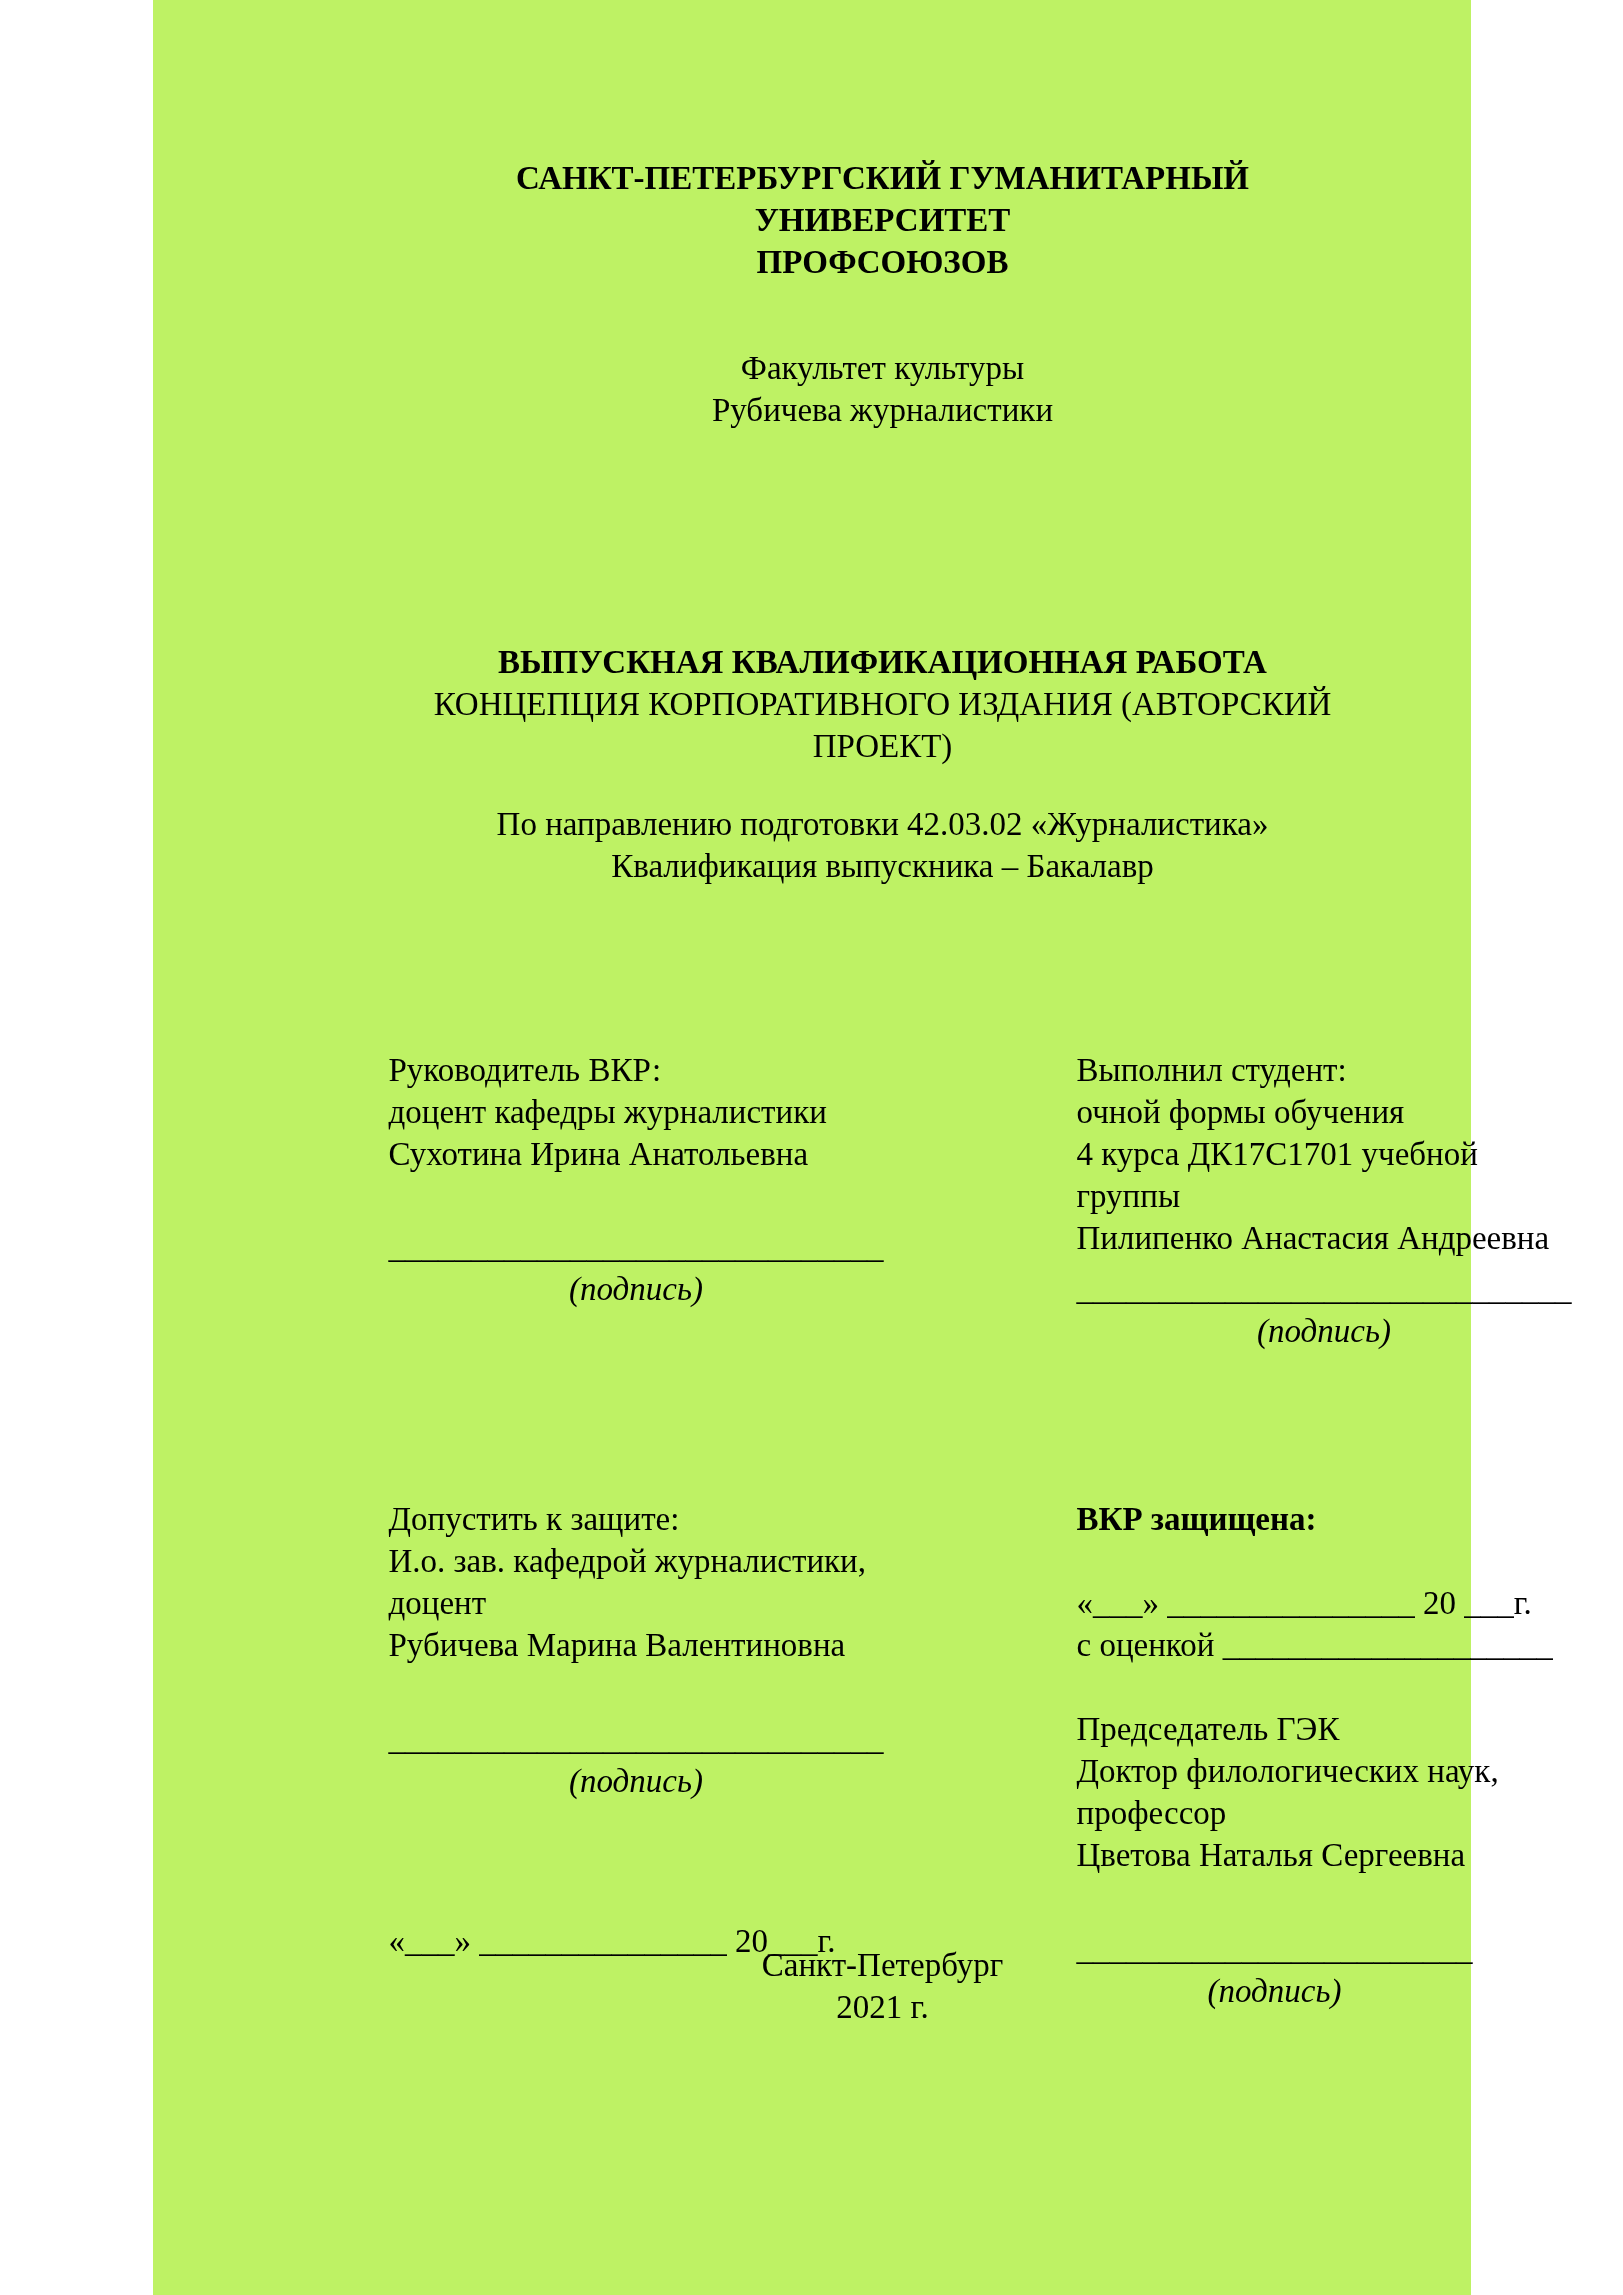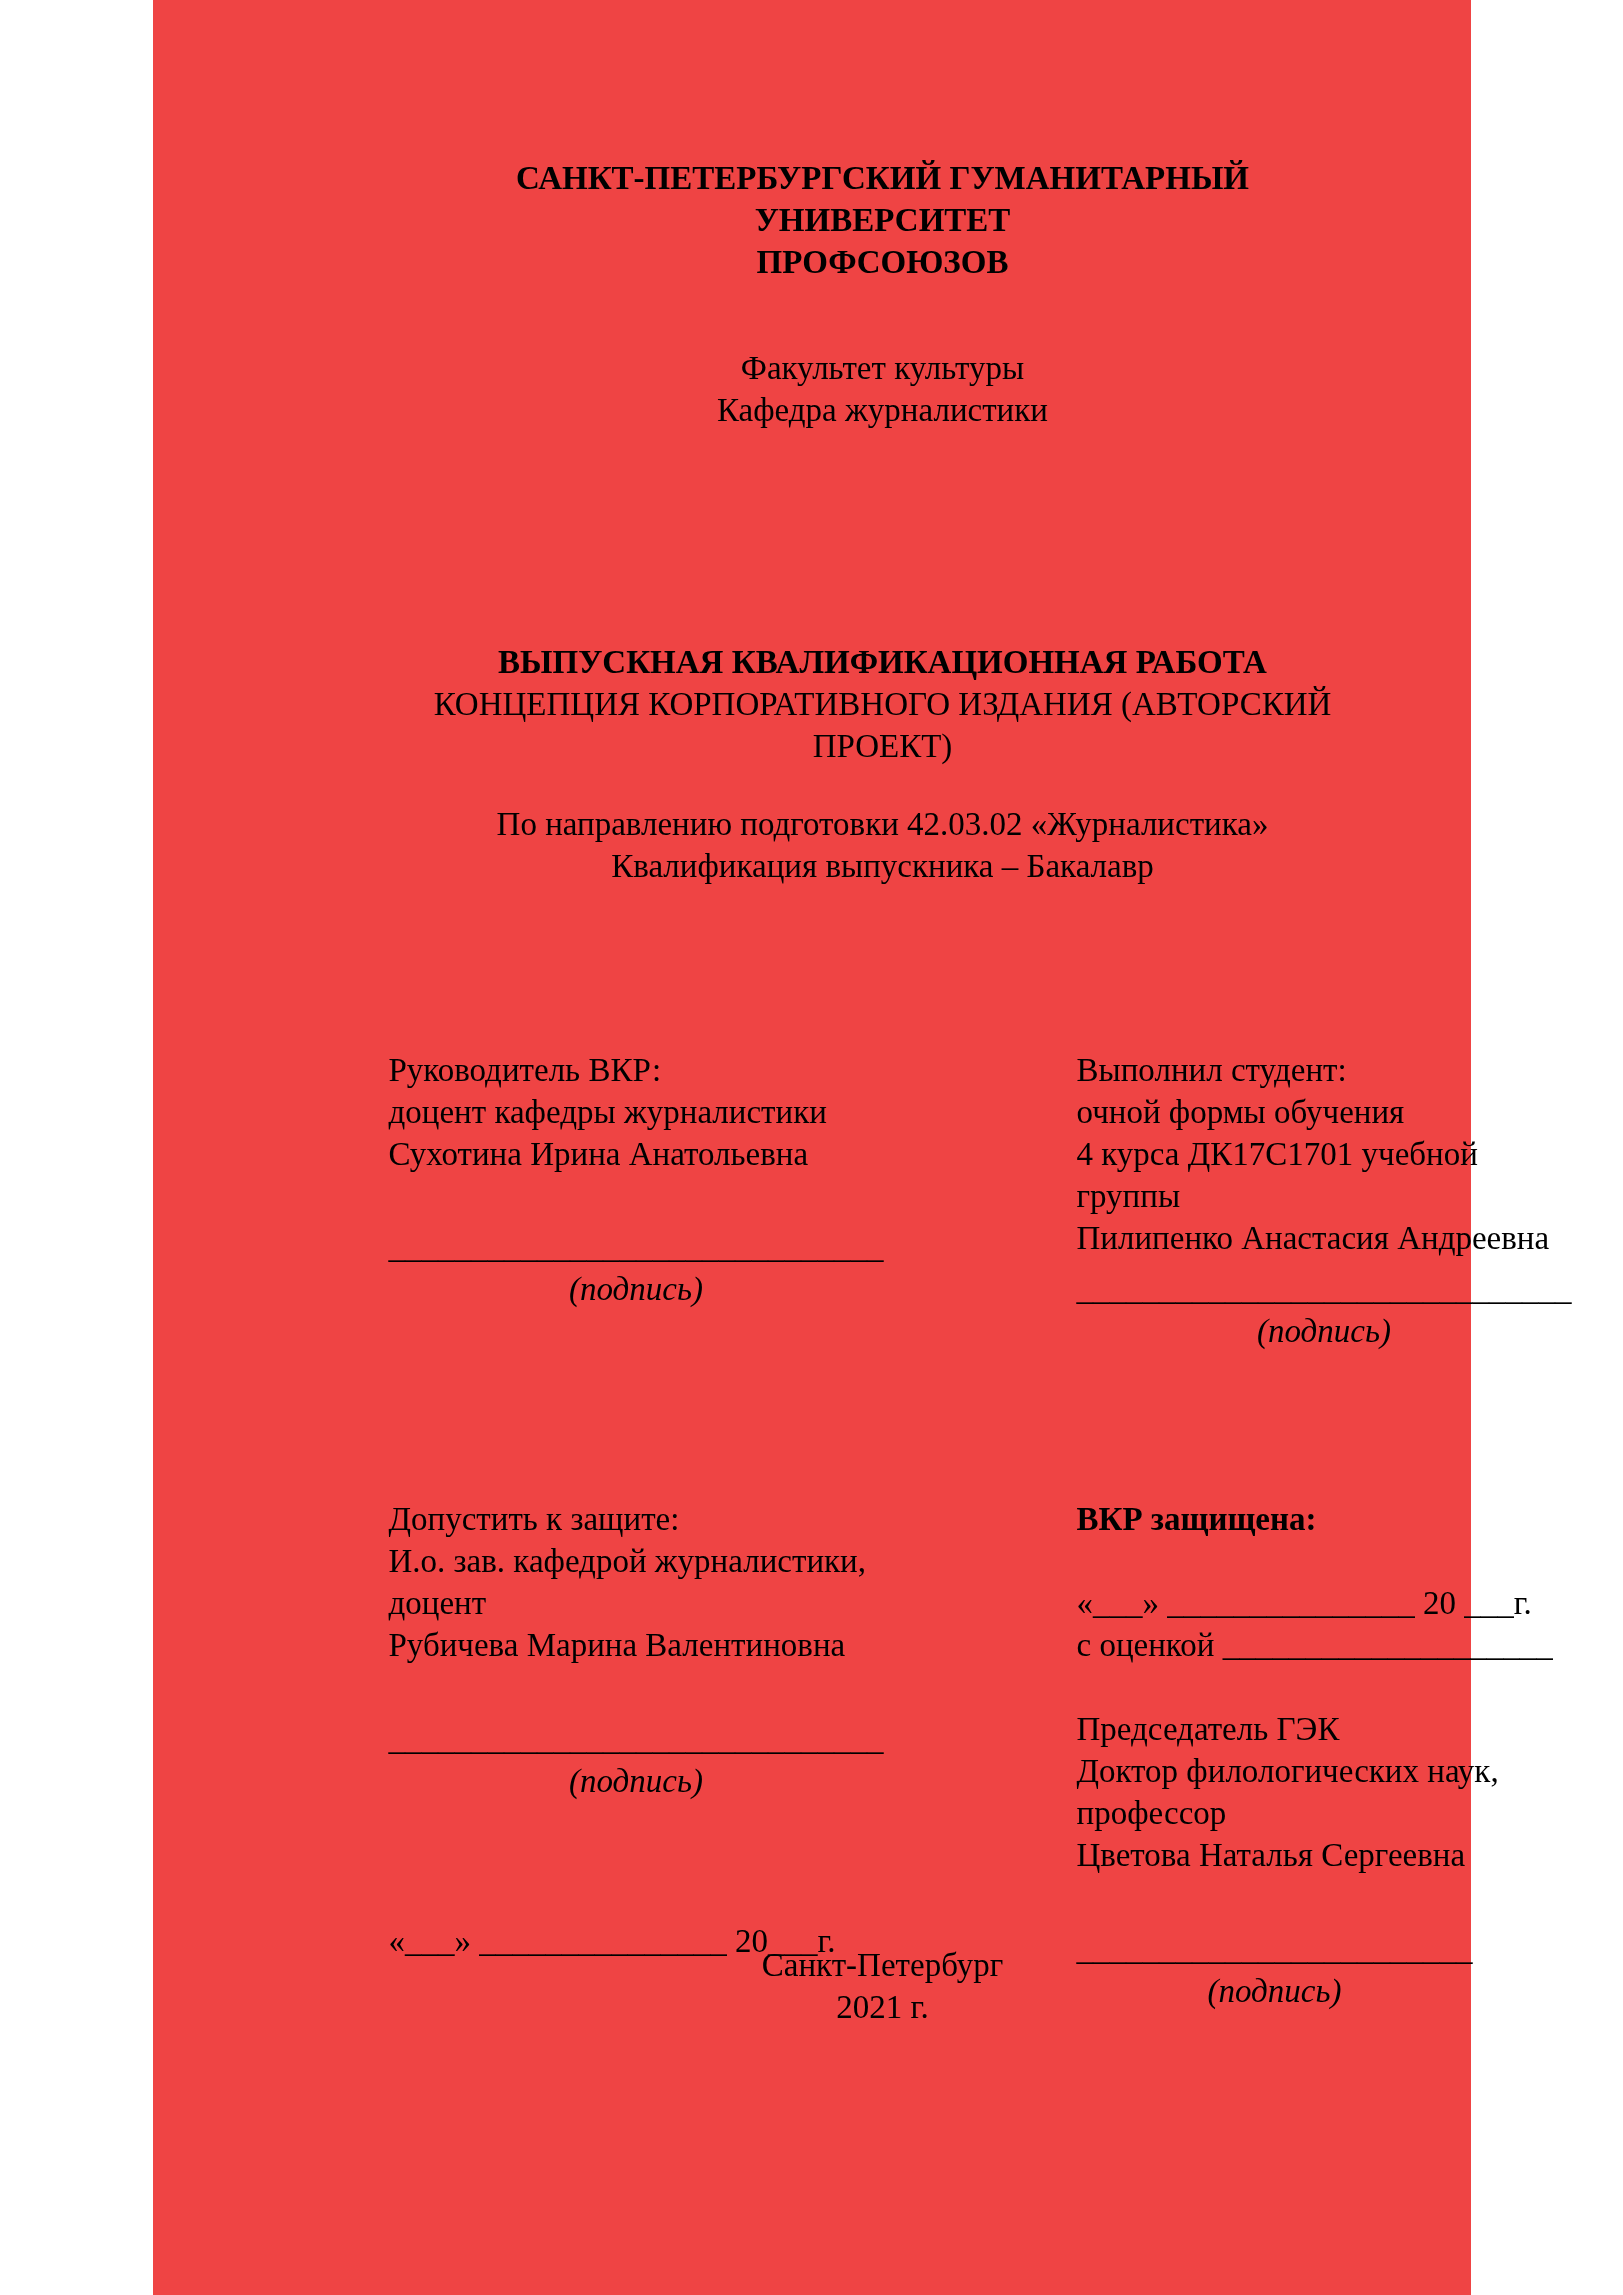--- a/index.html
+++ b/index.html
@@ -5,21 +5,21 @@
   html, body {
     margin: 0;
     padding: 0;
     background: #ffffff;
   }
   .page {
     position: relative;
     width: 1318px;
     height: 2295px;
     margin: 0 auto;
-    background: #ef4444;
+    background: #bef264;
     color: #000000;
     font-family: "Liberation Serif", "DejaVu Serif", serif;
     font-size: 33px;
     line-height: 42px;
     box-sizing: border-box;
     padding: 157px 94px 0 236px;
   }
   .center { text-align: center; }
   .bold { font-weight: bold; }
 
@@ -74,21 +74,21 @@
 
 <div class="page">
 
   <div class="center bold">
     <div>САНКТ-ПЕТЕРБУРГСКИЙ ГУМАНИТАРНЫЙ УНИВЕРСИТЕТ</div>
     <div>ПРОФСОЮЗОВ</div>
   </div>
 
   <div class="center faculty-block">
     <div>Факультет культуры</div>
-    <div>Кафедра журналистики</div>
+    <div>Рубичева журналистики</div>
   </div>
 
   <div class="center title-block">
     <div class="bold">ВЫПУСКНАЯ КВАЛИФИКАЦИОННАЯ РАБОТА</div>
     <div>КОНЦЕПЦИЯ КОРПОРАТИВНОГО ИЗДАНИЯ (АВТОРСКИЙ ПРОЕКТ)</div>
   </div>
 
   <div class="center direction-block">
     <div>По направлению подготовки 42.03.02 «Журналистика»</div>
     <div>Квалификация выпускника – Бакалавр</div>

